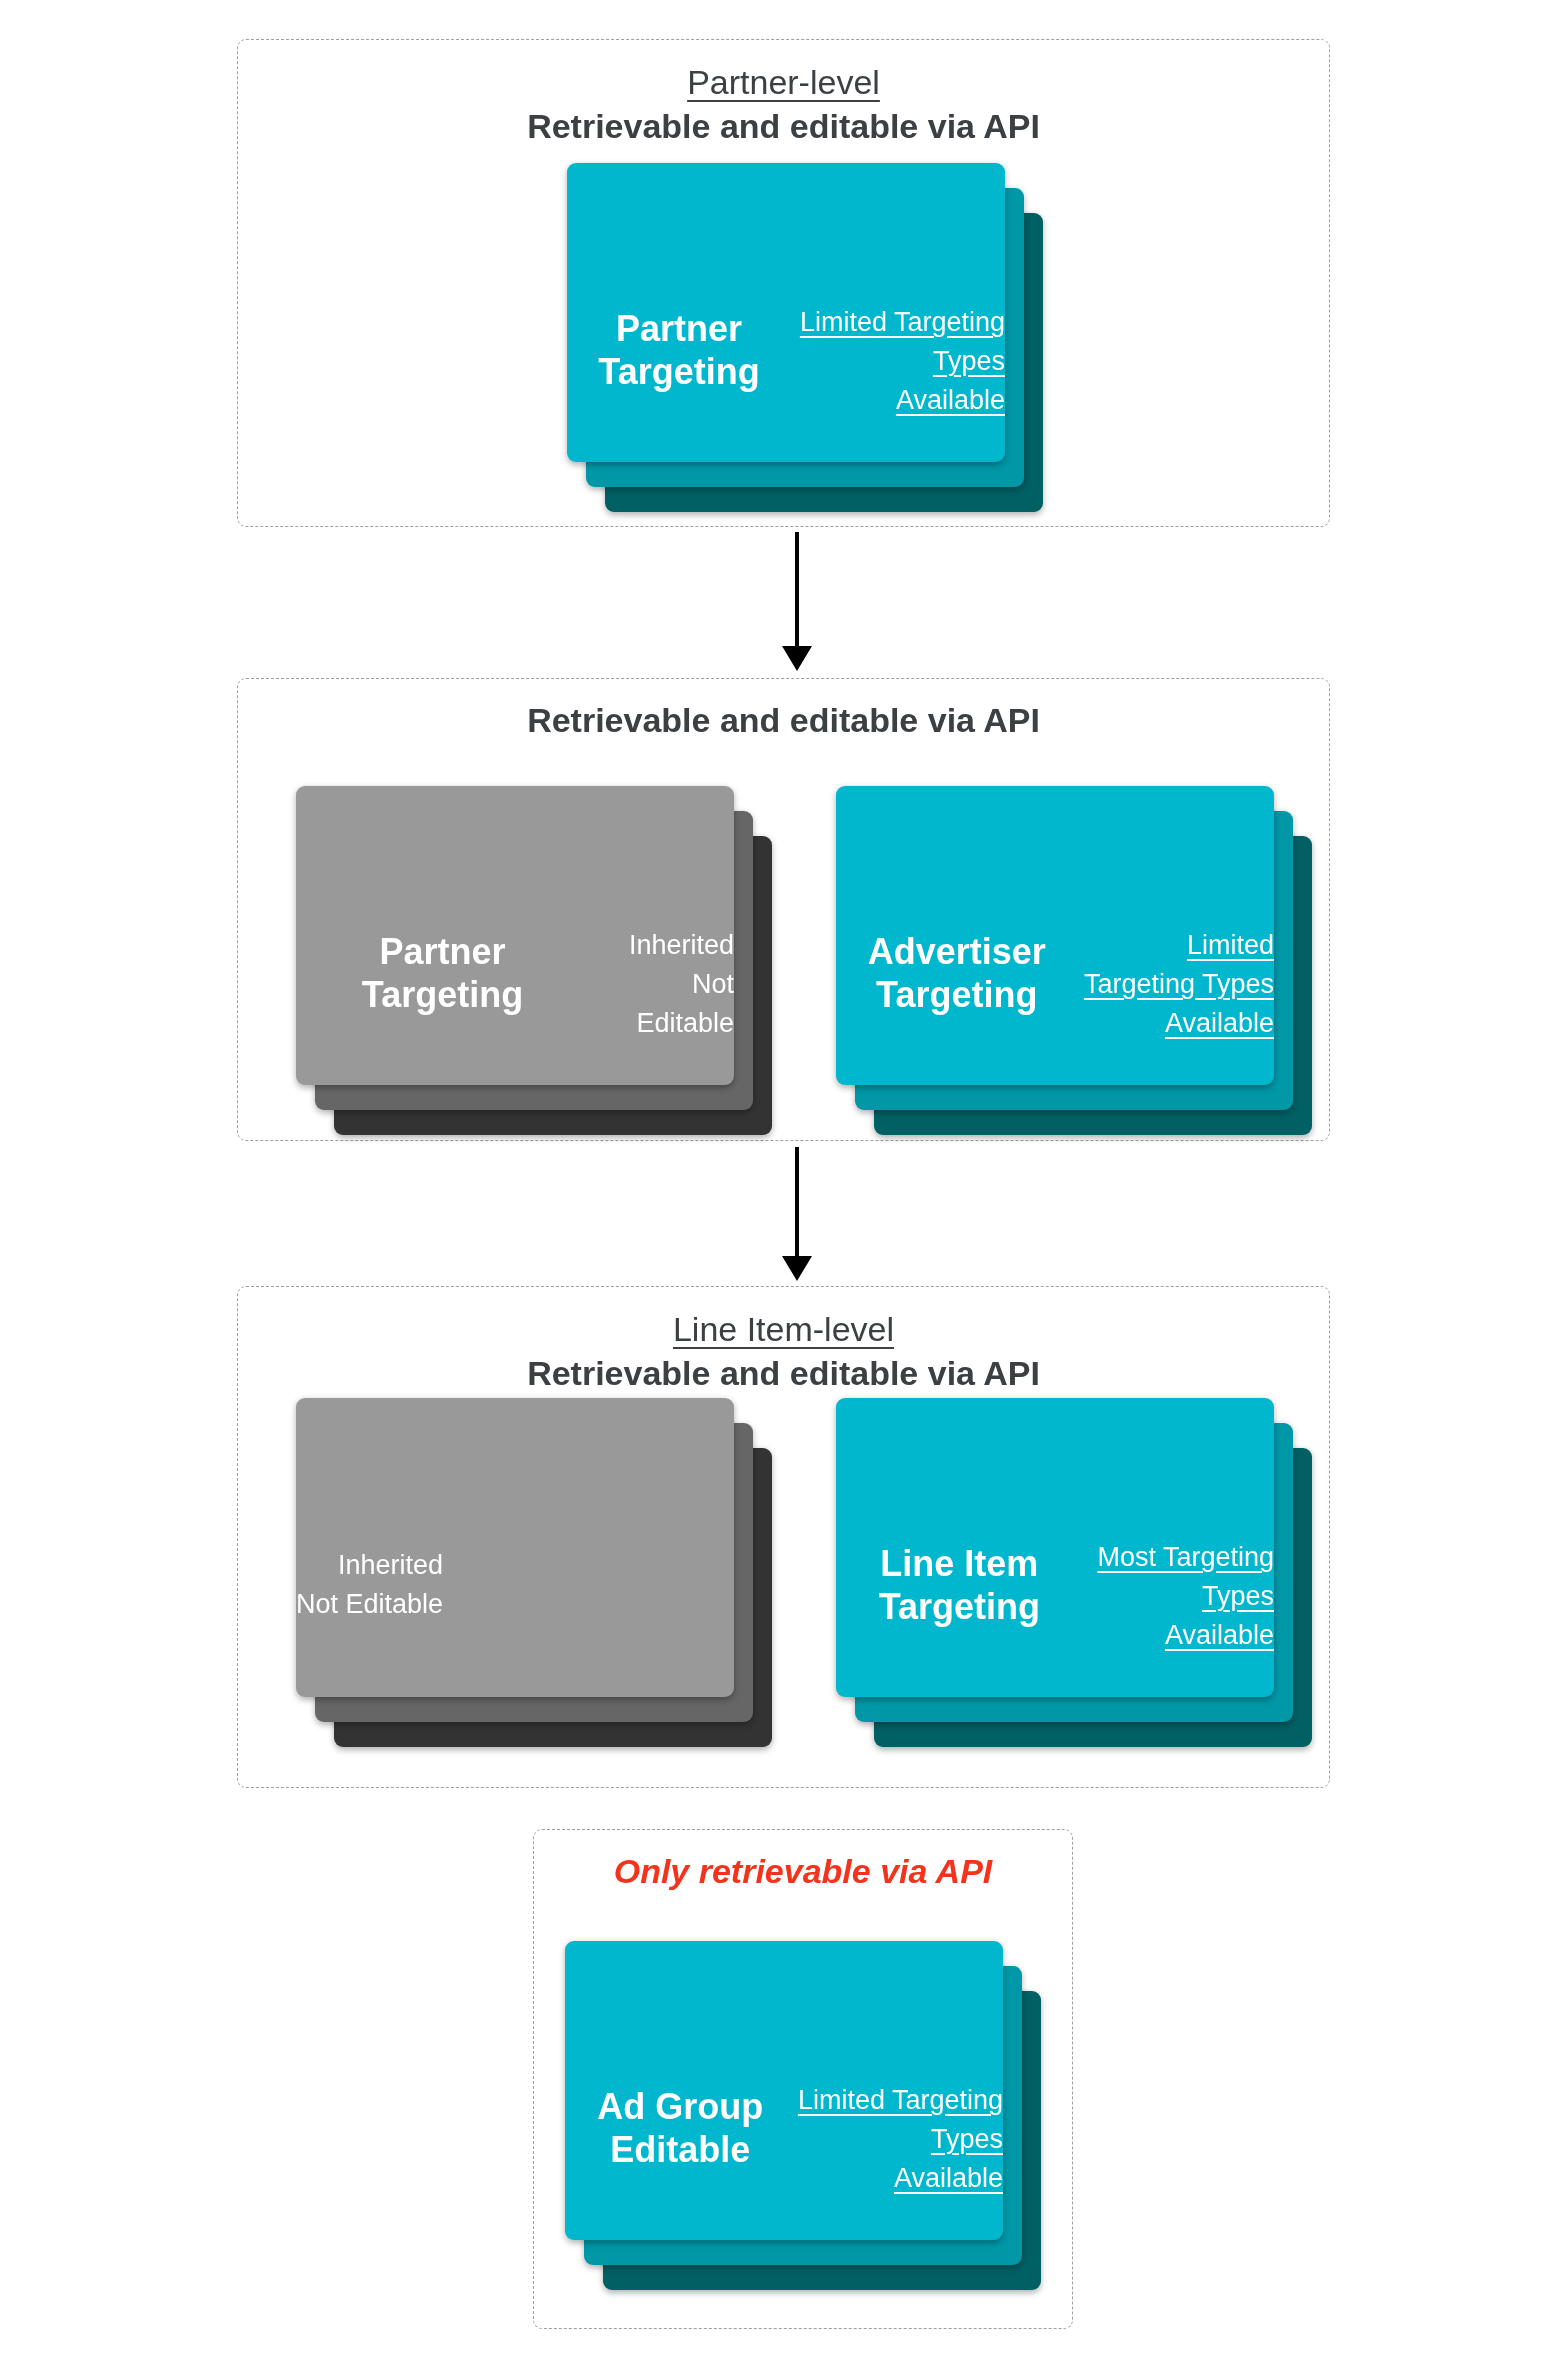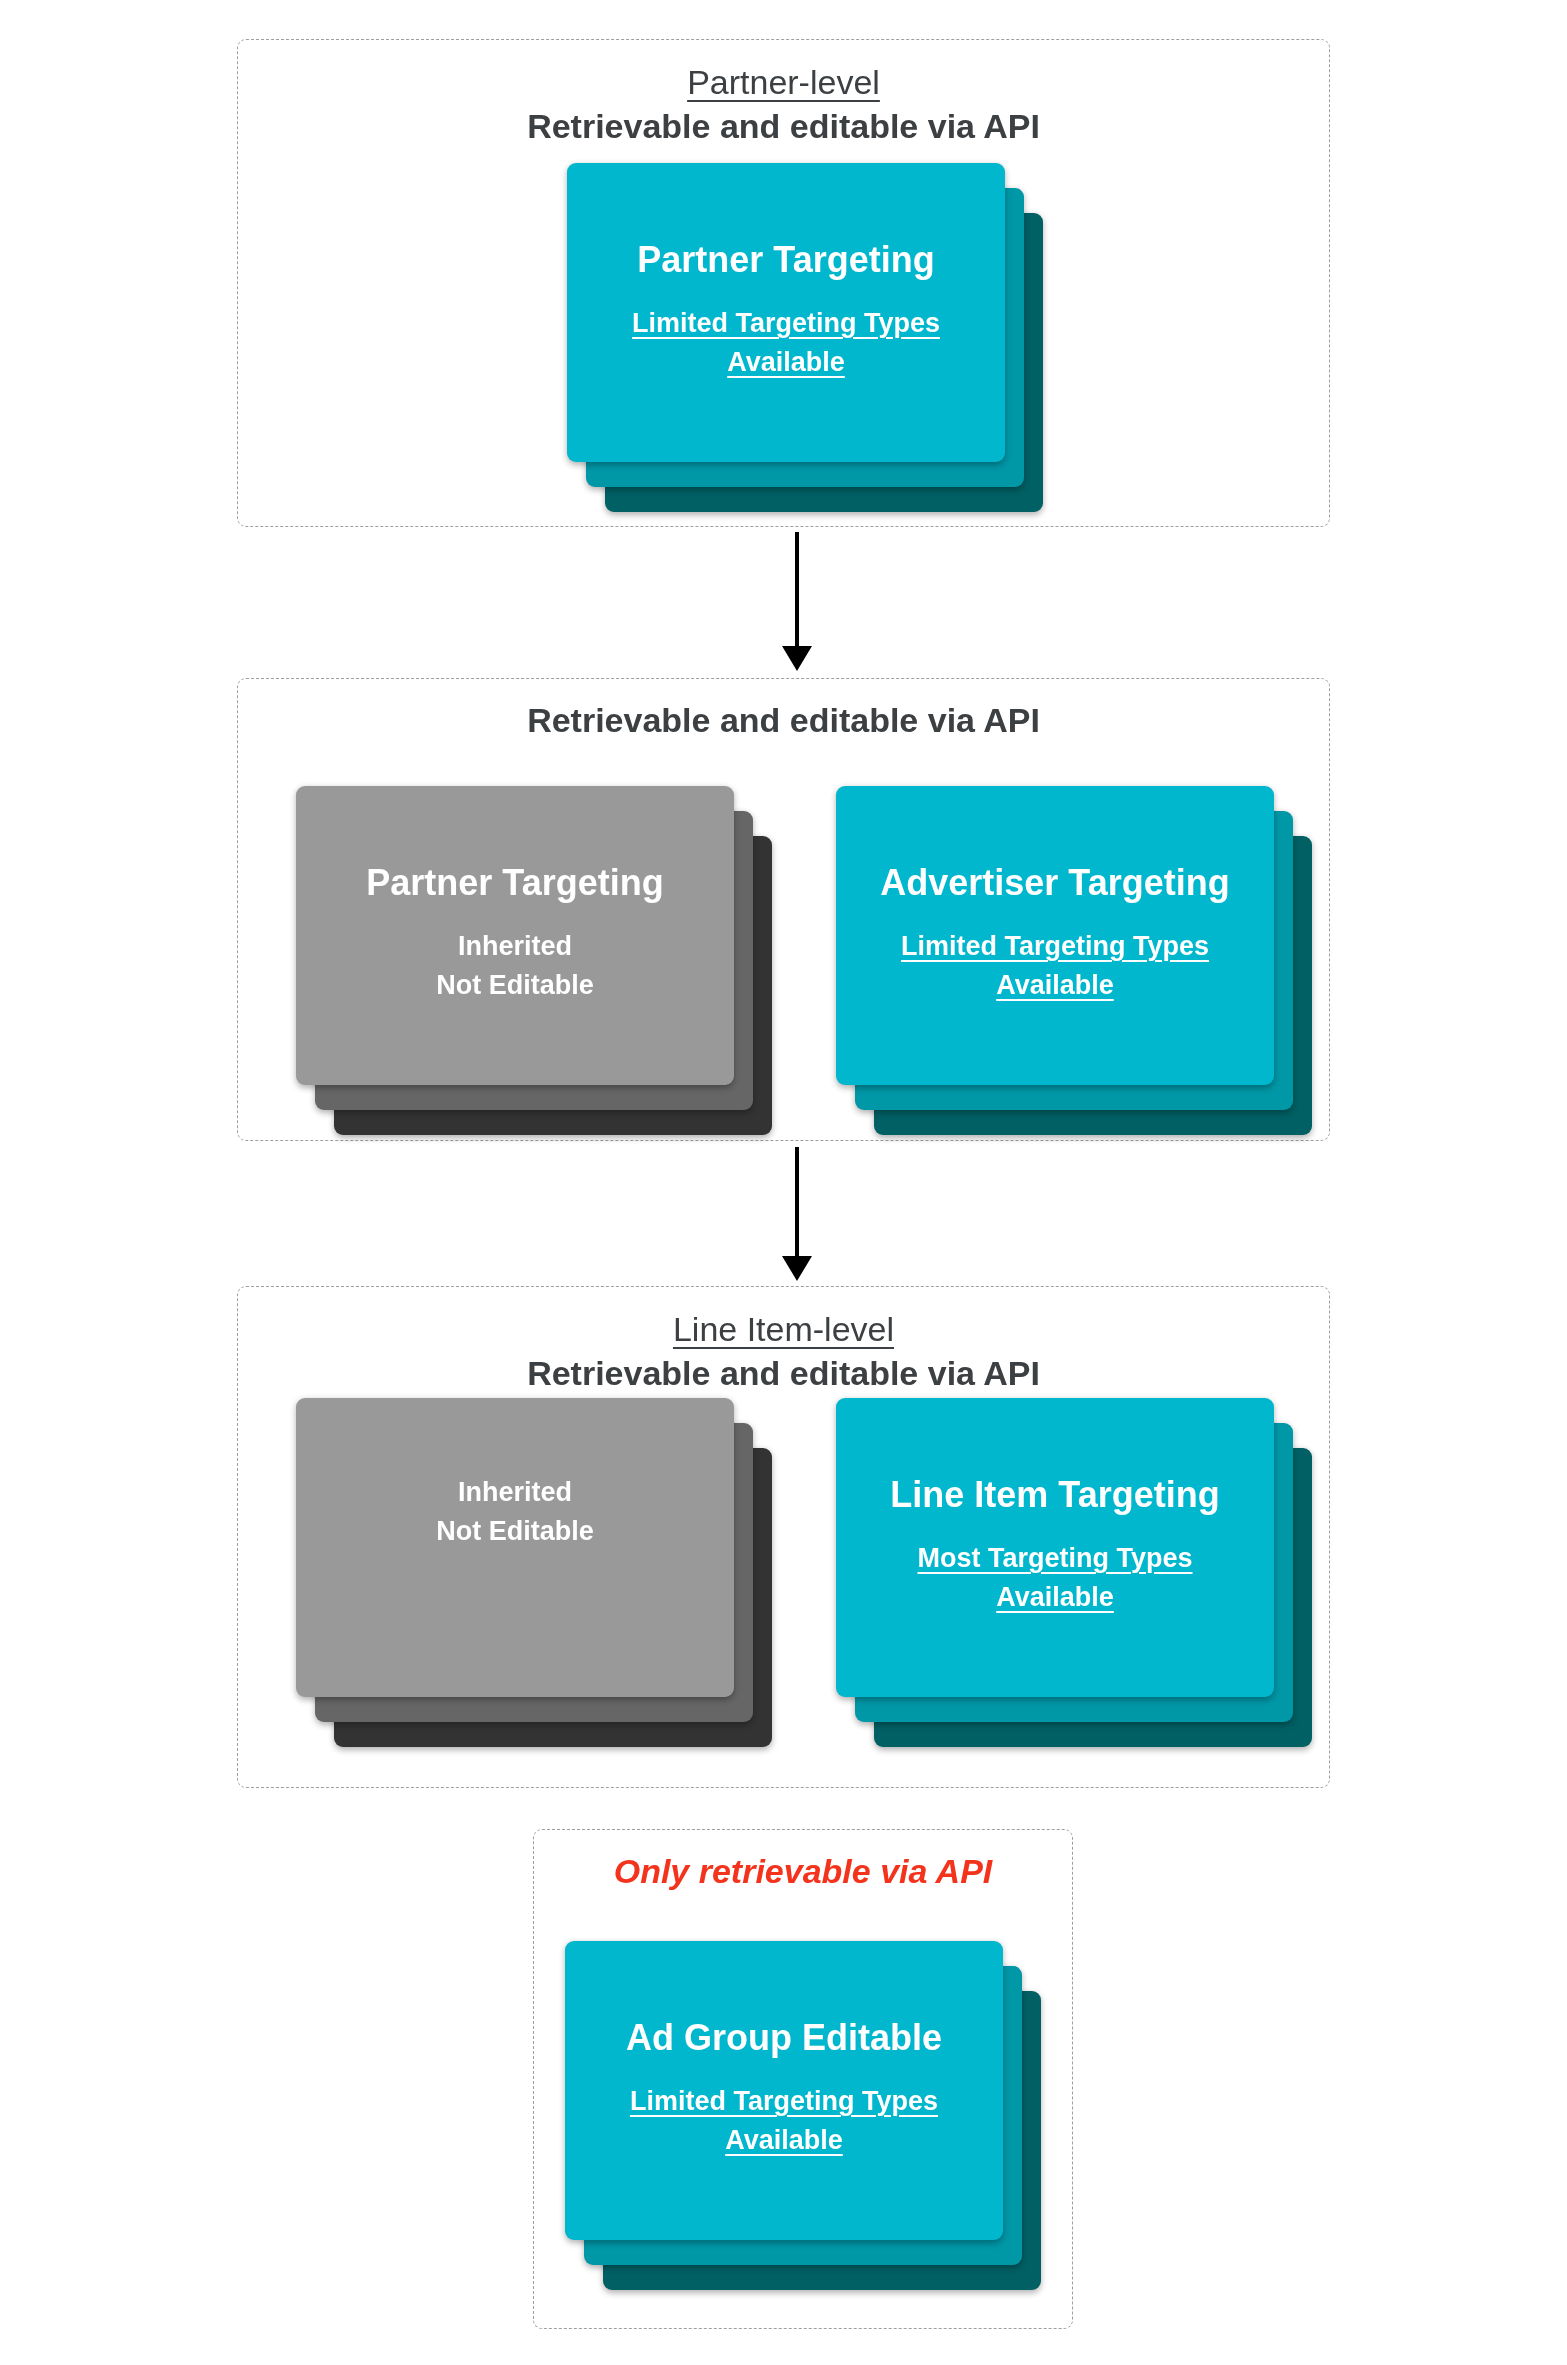--- a/index.html
+++ b/index.html
@@ -52,35 +52,36 @@
   .teal  .front { background: #00b7ce; }
   .teal  .back1 { background: #0097a7; }
   .teal  .back2 { background: #006064; }
   .gray  .front { background: #999999; }
   .gray  .back1 { background: #666666; }
   .gray  .back2 { background: #333333; }
 
   .card-content {
     position: absolute;
     left: 0; top: 0; width: 100%; height: 100%;
-    display: flex; flex-direction: column; align-items: center;
+    display: flex; flex-direction: row; align-items: center;
     padding-top: 75px; box-sizing: border-box;
     text-align: center;
   }
   .card-content.two-line-title { padding-top: 52px; }
   .card-title {
     font-size: 36px; line-height: 43px;
     font-weight: 700; color: #ffffff;
     white-space: pre-line;
   }
   .card-subtext {
     margin-top: 23px;
     font-size: 27px; line-height: 39px;
-    font-weight: 700; color: #ffffff;
+    font-weight: 400; color: #ffffff;
     white-space: pre-line;
+    text-align: right;
   }
   .card-subtext.underlined {
     text-decoration: underline;
     text-decoration-thickness: 1.8px;
     text-underline-offset: 5.4px;
   }
 
   .flow-arrow { position: absolute; width: 30px; }
   .arrow-shaft {
     width: 4.5px; margin: 0 auto;

